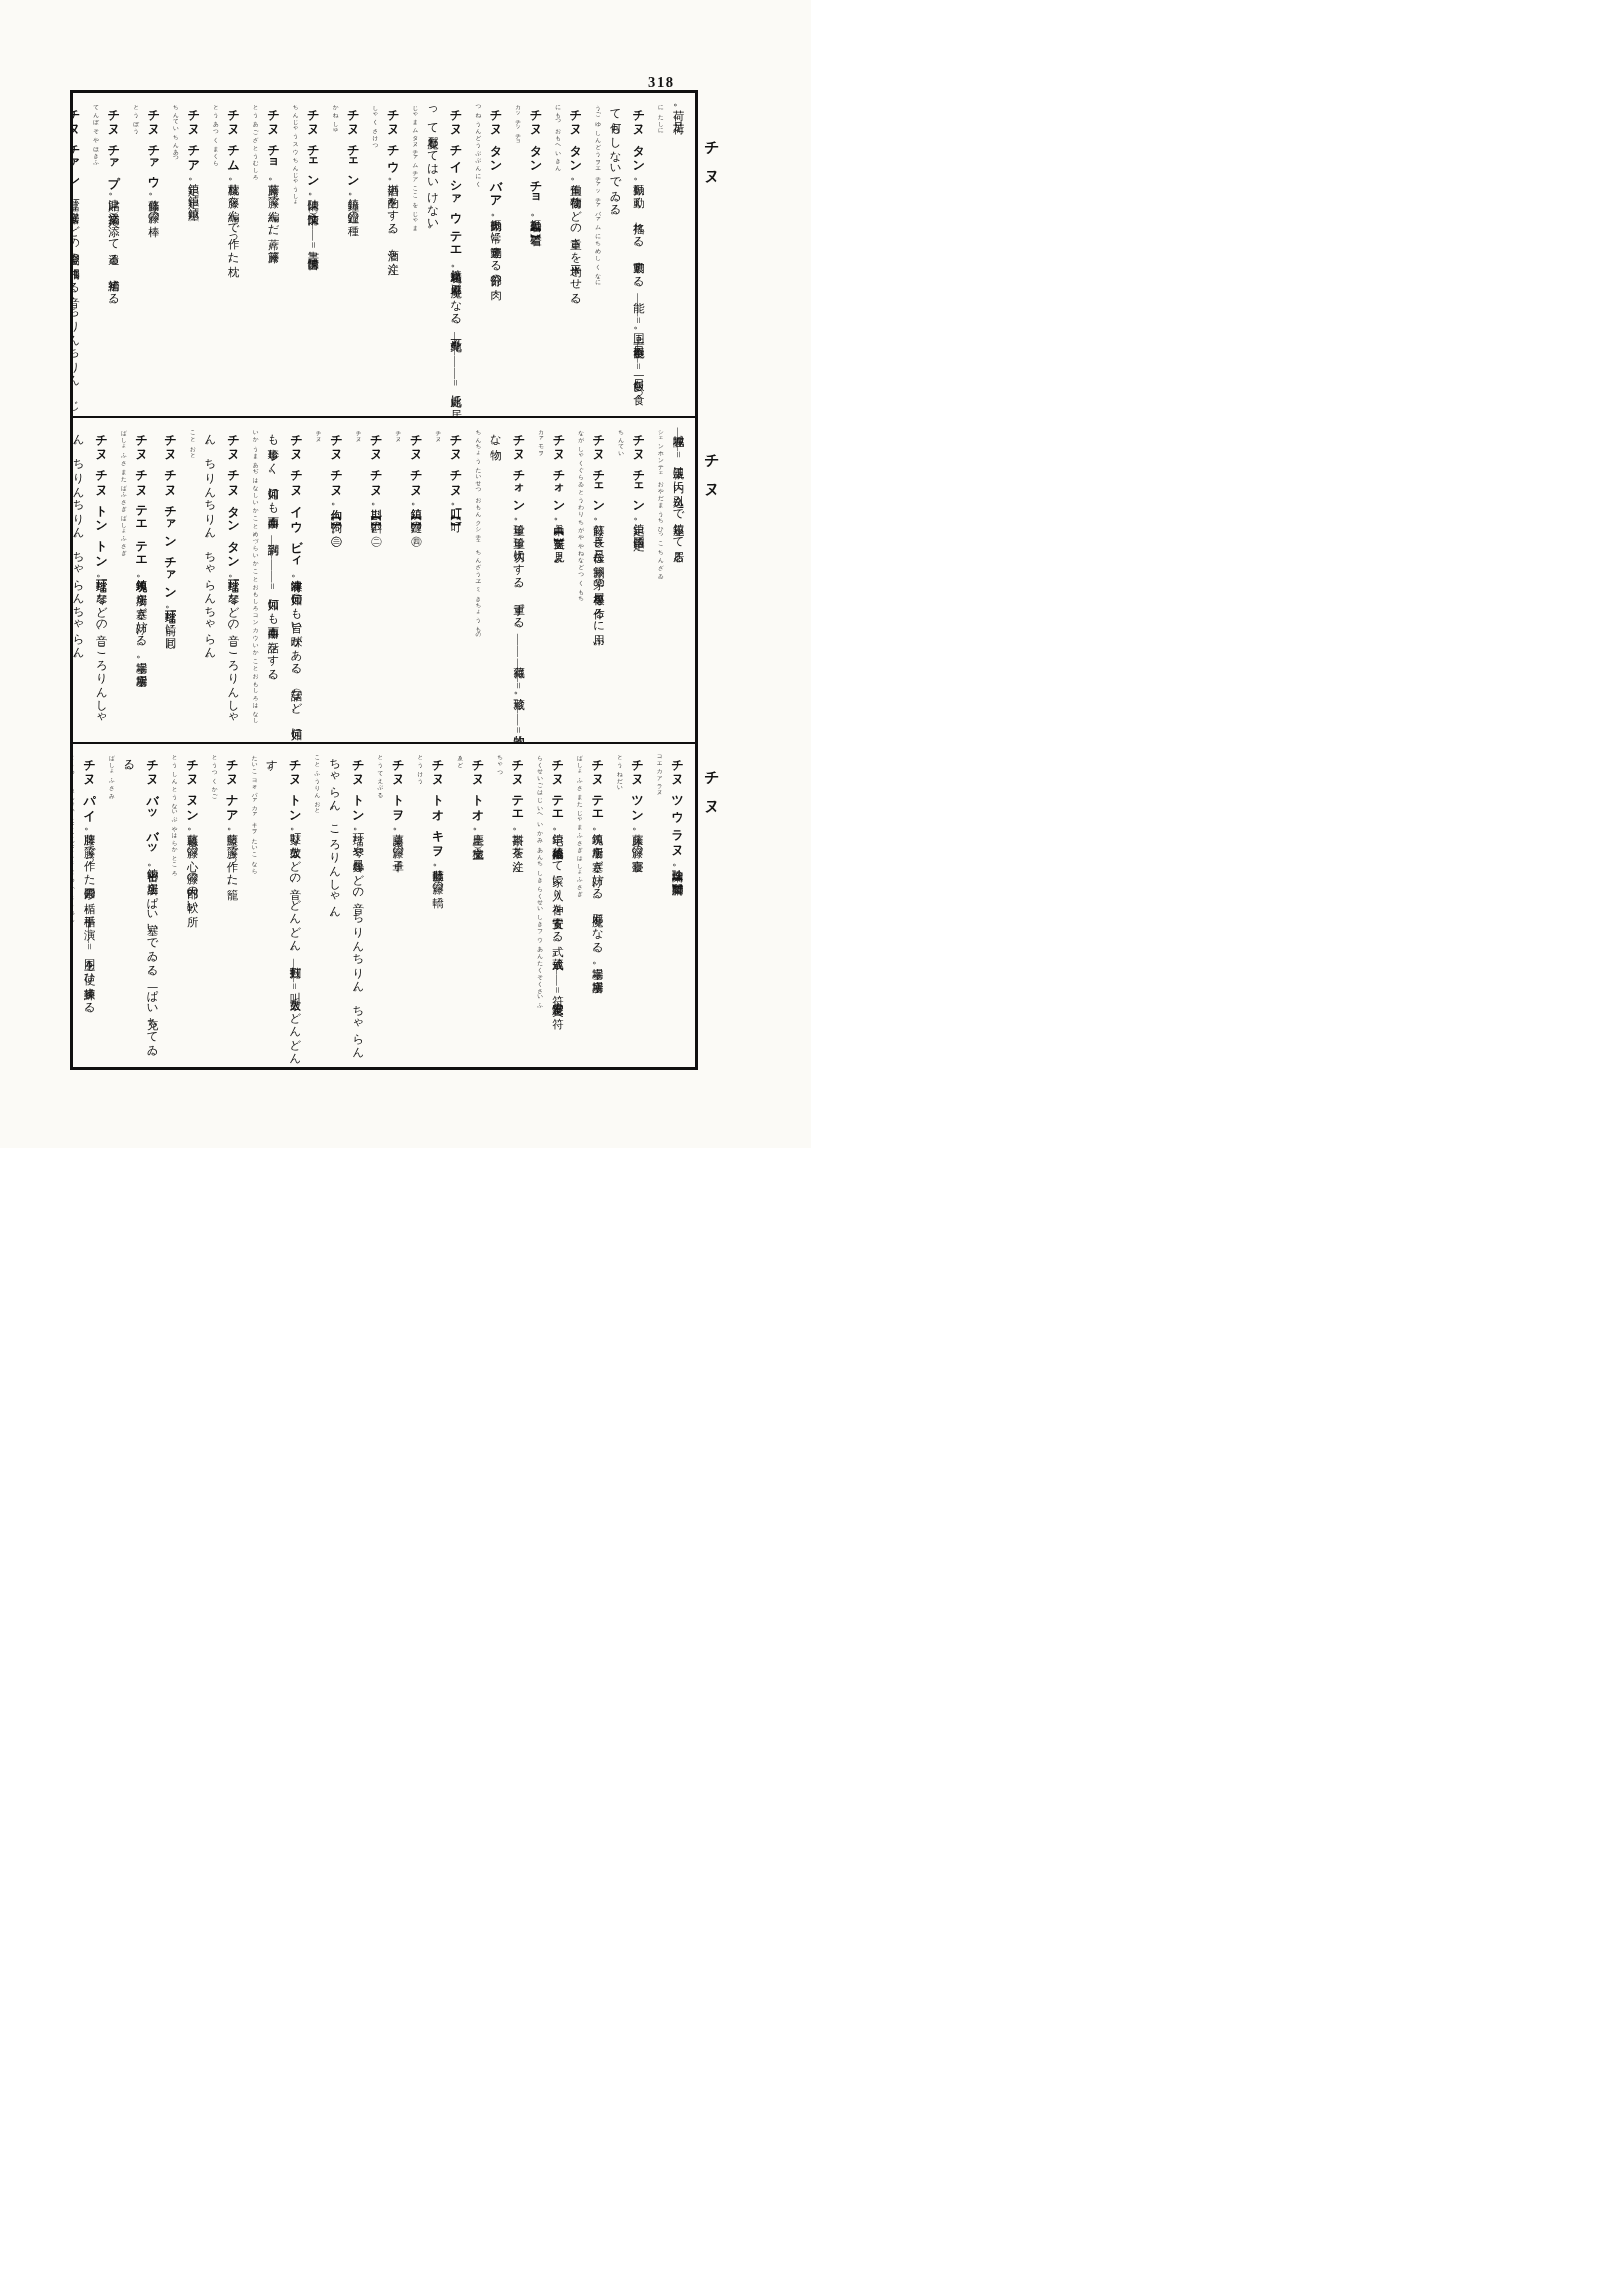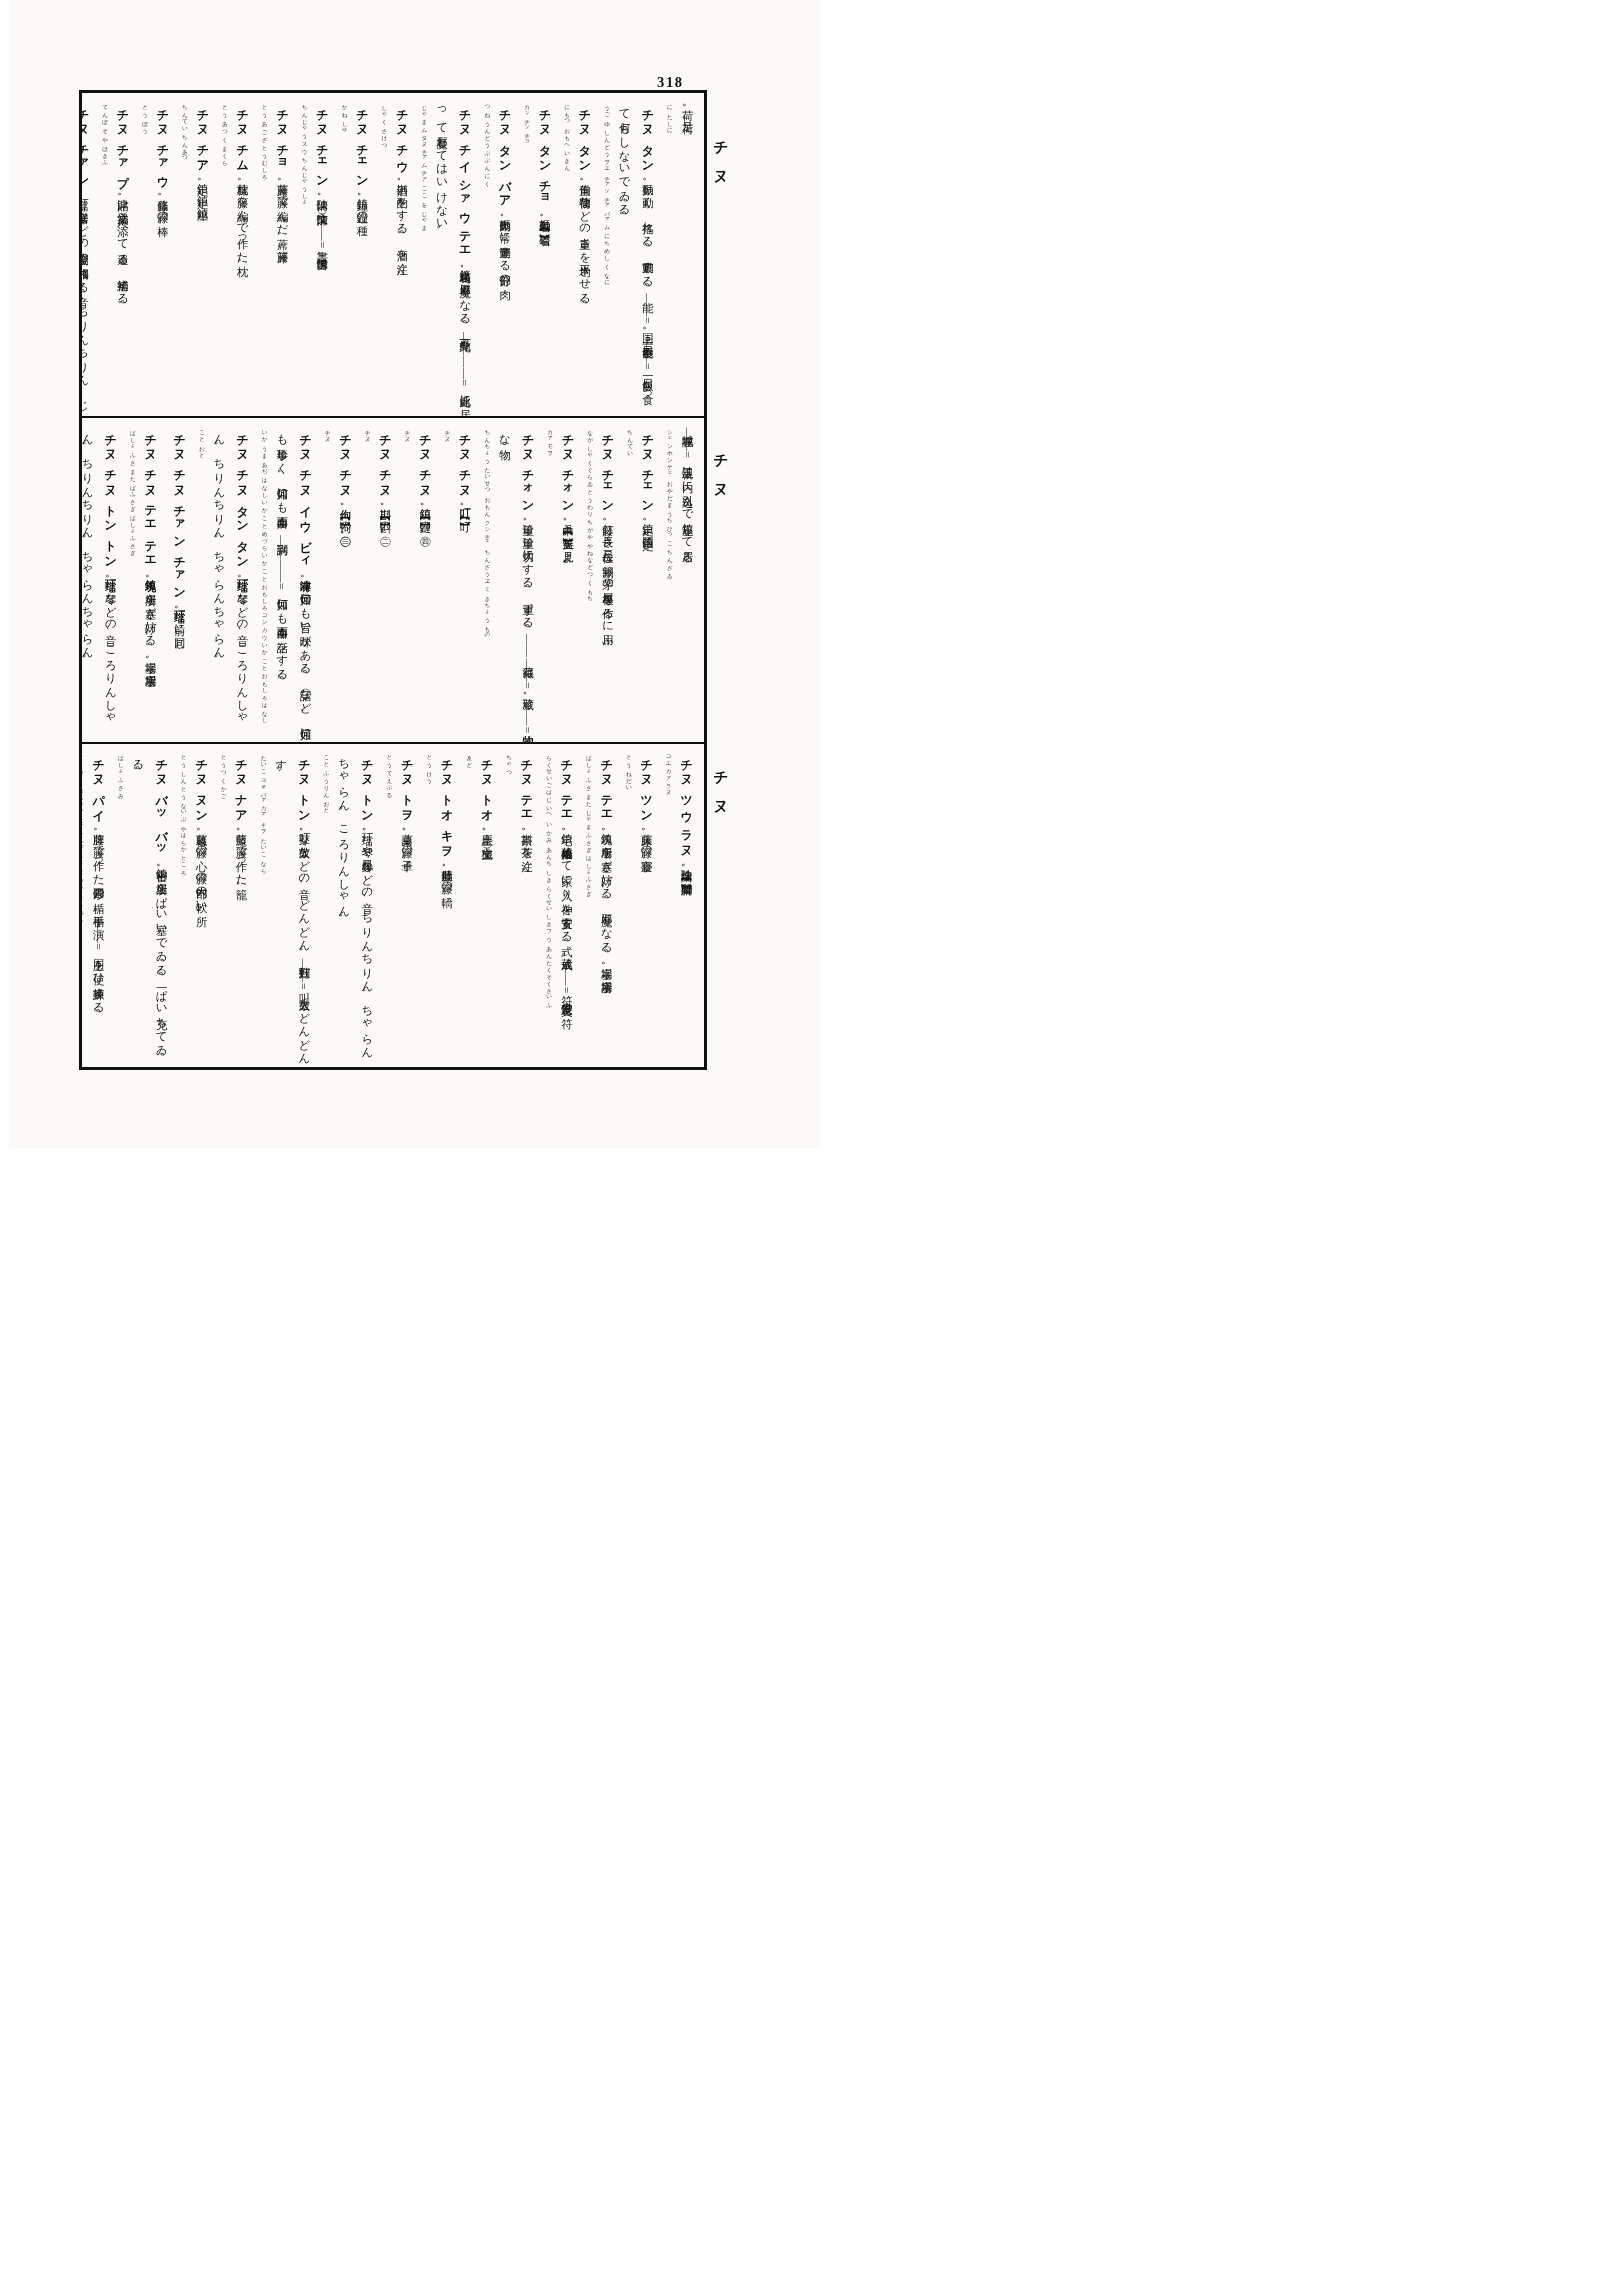--- a/index.html
+++ b/index.html
@@ -3,21 +3,20 @@
 <meta charset="utf-8">
 <style>
   html,body{margin:0;padding:0;background:#ffffff;}
   .page{
     position:relative;
     width:811px;height:1148px;
     background:#fbfaf6;
     font-family:"Liberation Serif","DejaVu Serif",serif;
     color:#131313;
     overflow:hidden;
-    margin-left:9px;
   }
   .pageno{
     position:absolute;top:74px;left:648px;
     font-size:14.6px;letter-spacing:1.6px;font-weight:600;
   }
   .frame{
     position:absolute;left:70px;top:90px;
     width:628px;height:980px;
     border:3.2px solid #101010;
     box-sizing:border-box;

